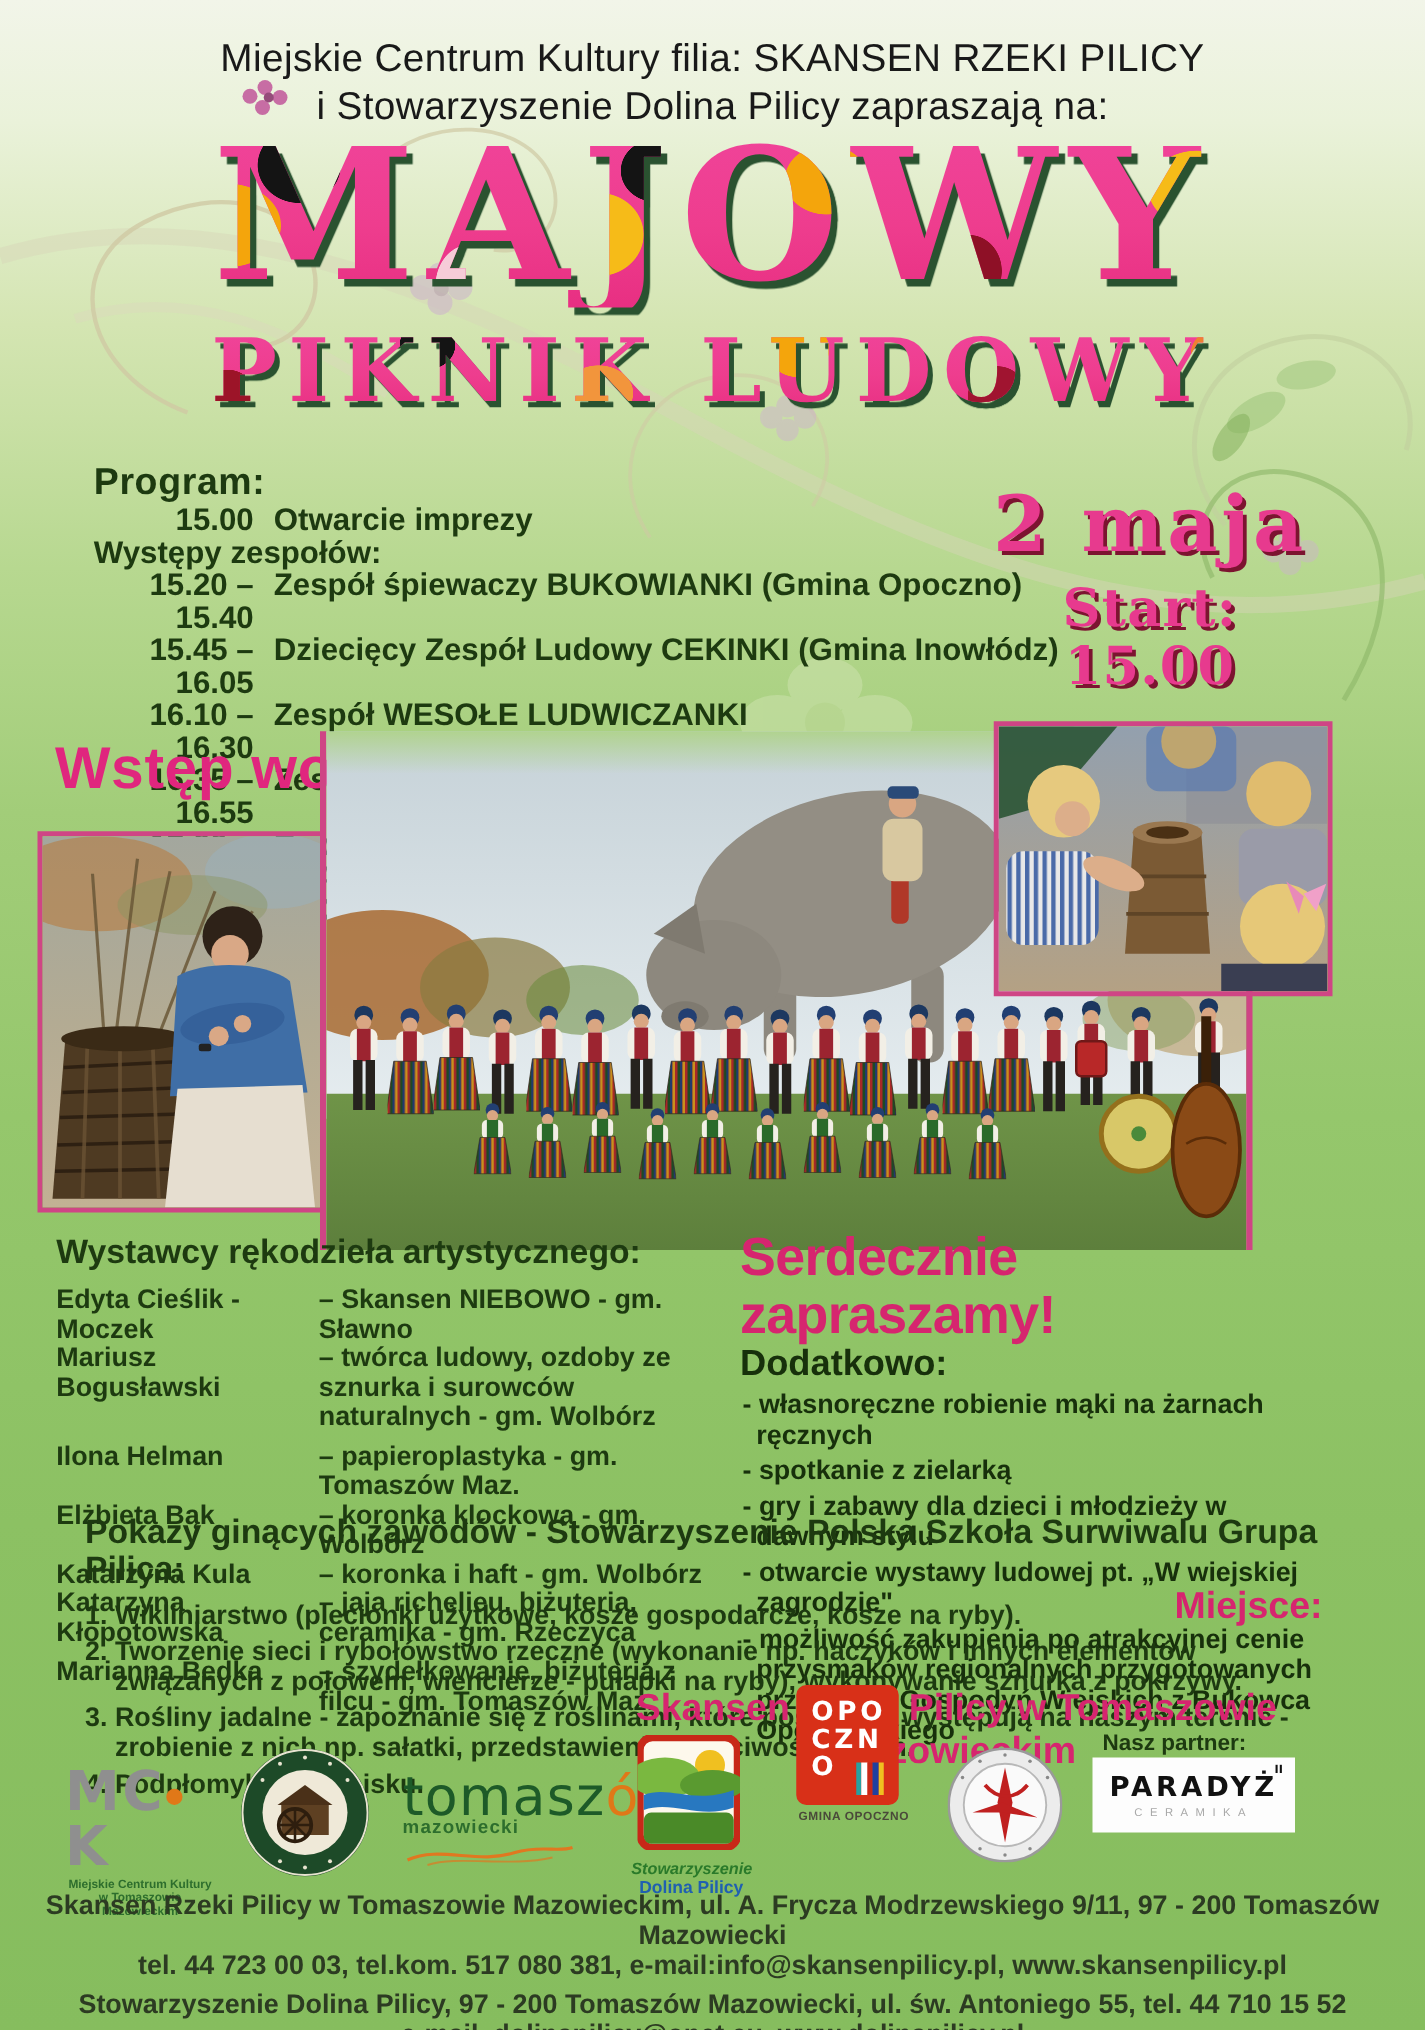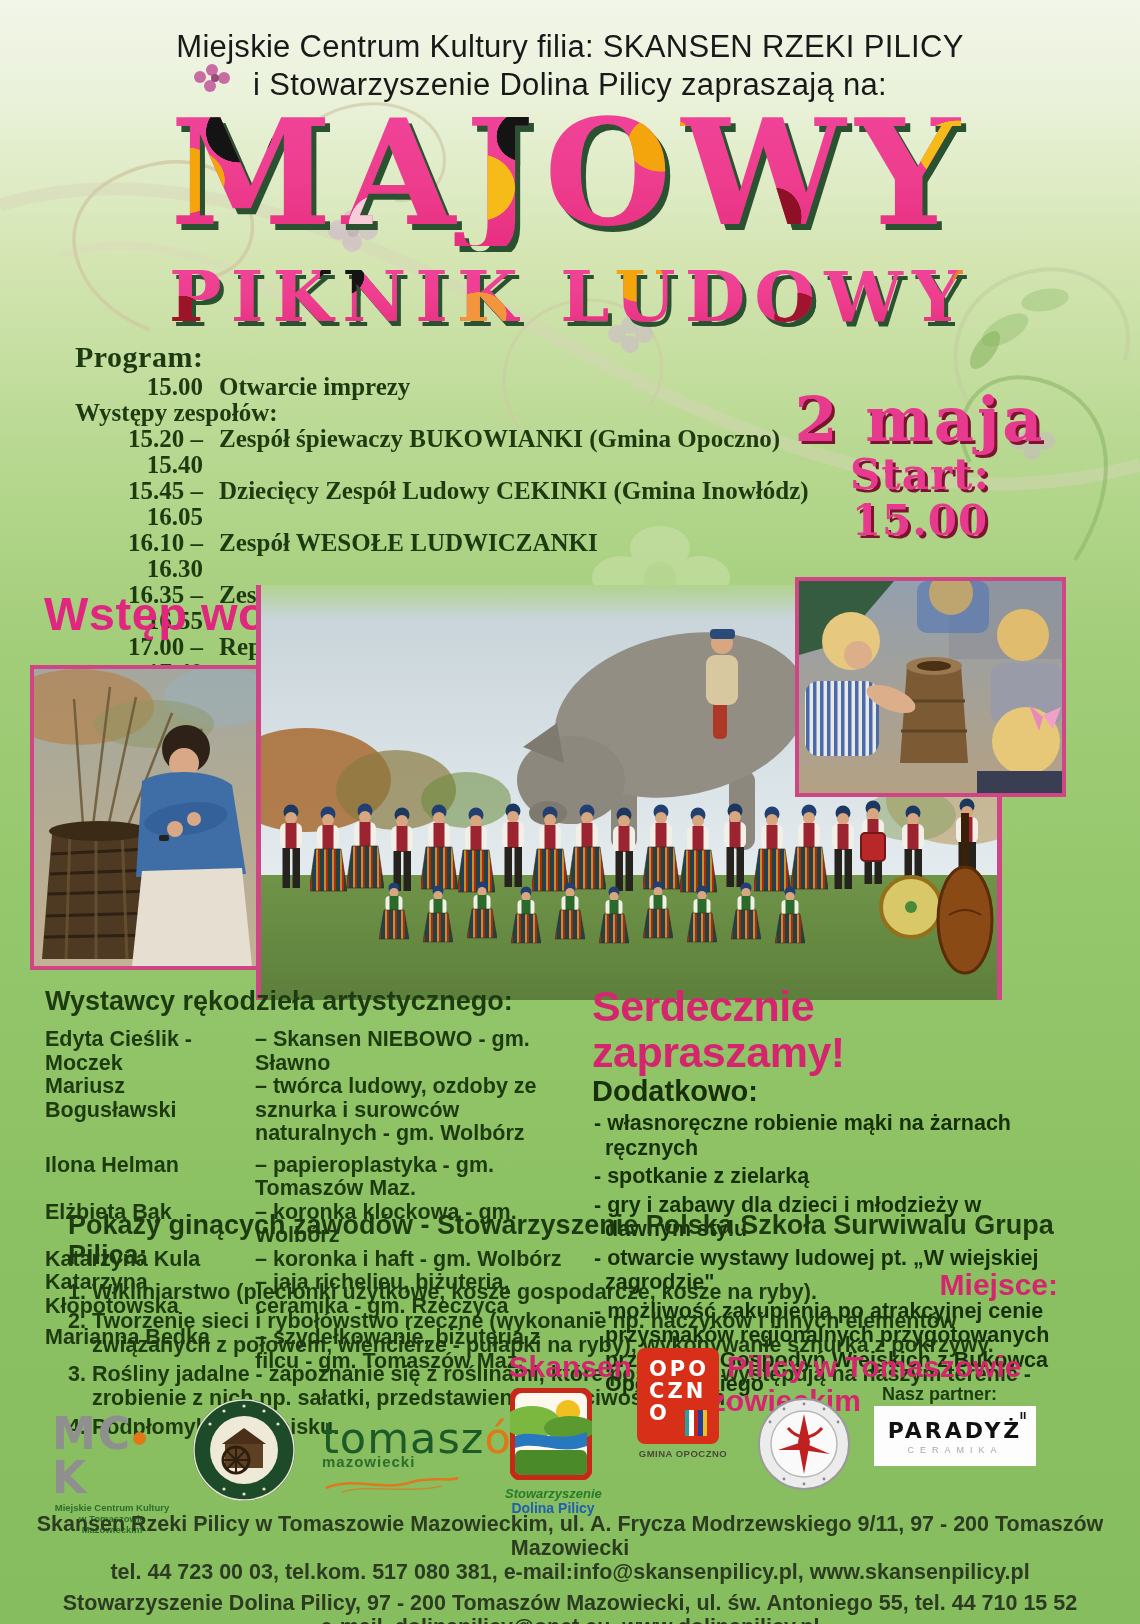--- a/index.html
+++ b/index.html
@@ -47,32 +47,32 @@
       radial-gradient(ellipse 40px 40px at 16% 80%,#9c1428 0 55%,rgba(156,20,40,0) 56%),
       radial-gradient(ellipse 40px 35px at 30% 20%,#141414 0 55%,rgba(0,0,0,0) 56%),
       radial-gradient(ellipse 50px 40px at 42% 75%,#f2953c 0 55%,rgba(242,149,60,0) 56%),
       radial-gradient(ellipse 45px 40px at 56% 25%,#f4a50c 0 55%,rgba(244,165,12,0) 56%),
       radial-gradient(ellipse 45px 45px at 70% 78%,#a01430 0 52%,rgba(160,20,48,0) 53%),
       radial-gradient(ellipse 50px 40px at 86% 30%,#f08030 0 55%,rgba(240,128,48,0) 56%),
       radial-gradient(ellipse 40px 40px at 96% 72%,#8e1026 0 52%,rgba(142,16,38,0) 53%),
       linear-gradient(180deg,#f0449a 0%,#ee3d8e 55%,#e82f82 100%);
   }
   
-  .program{position:absolute;left:75px;top:340px;width:1000px;color:#1d3a10;font-weight:bold;font-family:Liberation Serif, serif;}
+  .program{position:absolute;left:75px;top:369px;width:1000px;color:#1d3a10;font-weight:bold;}
   .prog-head{font-size:30px;line-height:34px;letter-spacing:.5px;}
   .prog-sub{font-size:25px;line-height:26px;margin:0;}
   .prog-row{display:flex;font-size:25px;line-height:26px;}
   .prog-row .t{width:128px;text-align:right;flex:none;}
   .prog-row .d{margin-left:16px;}
   
   .dateblock{position:absolute;left:780px;top:388px;width:280px;text-align:center;
     font-family:"DejaVu Serif",serif;font-weight:bold;color:#e73a8e;
     text-shadow:3px 3px 0 #7c1430;}
   .dateblock .d1{font-size:62px;line-height:64px;letter-spacing:3px;}
-  .dateblock .d2{font-size:42px;line-height:46px;letter-spacing:1px;}
+  .dateblock .d2{font-size:42px;line-height:46px;letter-spacing:1px;margin-top:12px;}
   .free{position:absolute;left:44px;top:586px;font-size:47px;font-weight:bold;color:#e0267e;letter-spacing:.5px;}
   
   .photo{position:absolute;overflow:hidden;}
   .photo svg{display:block;width:100%;height:100%;}
   .photo-left{left:30px;top:665px;width:222px;height:297px;border:4px solid #cf4585;}
   .photo-center{left:256px;top:585px;width:736px;height:415px;border-left:5px solid #cf4585;border-right:5px solid #cf4585;}
   .photo-right{left:795px;top:577px;width:263px;height:212px;border:4px solid #cf4585;}
   
   .exhib{position:absolute;left:45px;top:986px;width:545px;color:#1d3a10;font-weight:bold;}
   .exhib-head{font-size:27px;line-height:30px;margin-bottom:12px;}

